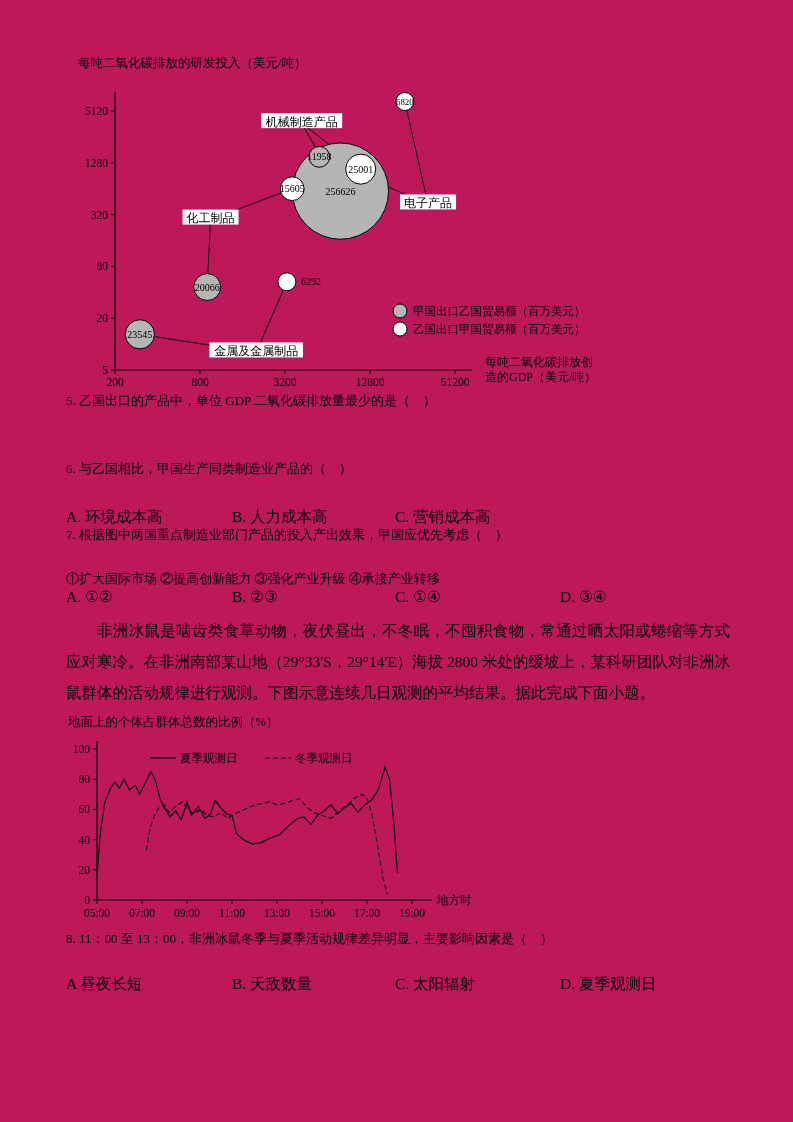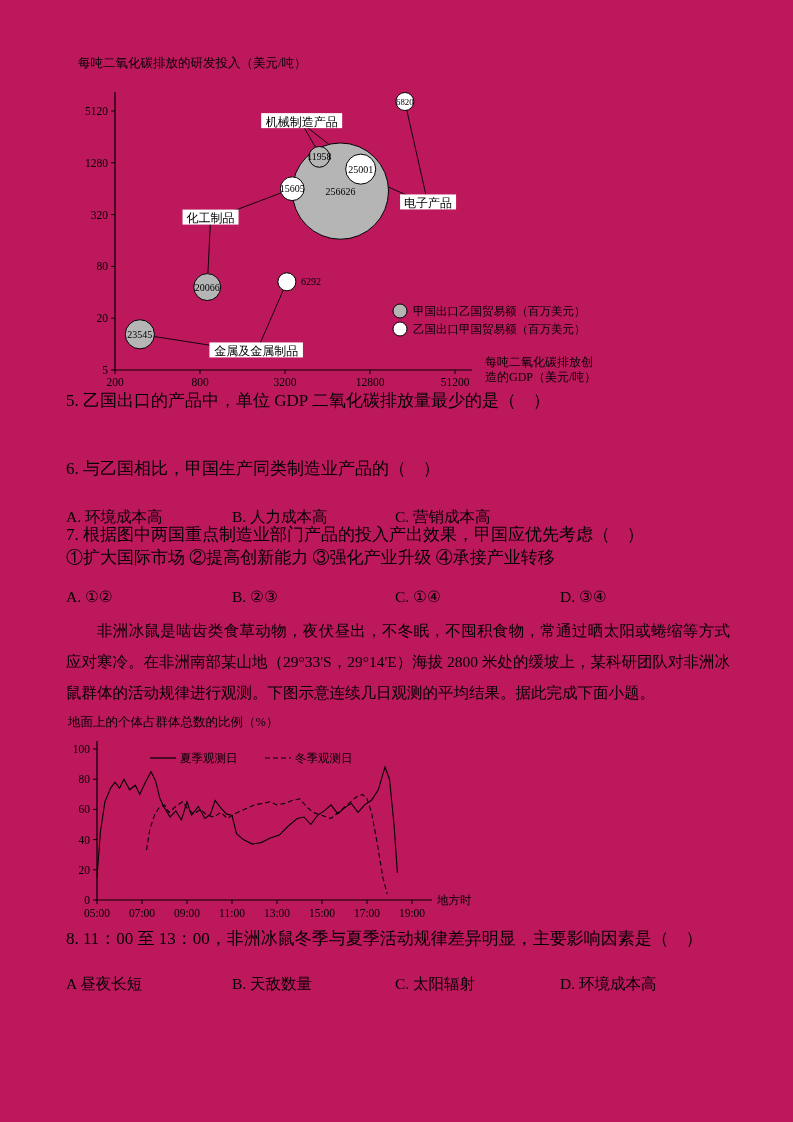--- a/index.html
+++ b/index.html
@@ -1,19 +1,19 @@
 <!DOCTYPE html>
 <html><head>
 <meta charset="utf-8">
 <style>
   *{margin:0;padding:0;box-sizing:border-box}
   html,body{background:#fff}
   body{font-family:"Liberation Serif","DejaVu Serif",serif;color:#000}
   .page{position:relative;width:793px;height:1122px;background:#be185d;overflow:hidden}
-  .line{position:absolute;left:66px;width:690px;font-size:17px;line-height:22px;white-space:pre-wrap}
+  .line{position:absolute;left:66px;width:690px;font-size:13px;line-height:22px;white-space:pre-wrap}
   .opts{position:absolute;left:66px;width:700px;display:grid;grid-template-columns:166px 163px 165px auto;font-size:15.5px}
   .opts span{white-space:nowrap}
   .passage{position:absolute;left:66px;width:664px;font-size:15.5px;line-height:31px;text-align:justify;text-indent:2em}
   svg{position:absolute;overflow:visible}
   svg text{font-family:"Liberation Serif","DejaVu Serif",serif}
 </style>
 </head>
 <body>
 
 <div class="page">
@@ -87,21 +87,21 @@
   <div class="line" style="top:390px">5. 乙国出口的产品中，单位 GDP 二氧化碳排放量最少的是（　）</div>
 
   <div class="line" style="top:458px">6. 与乙国相比，甲国生产同类制造业产品的（　）</div>
   <div class="opts" style="top:507px">
     <span>A. 环境成本高</span>
     <span>B. 人力成本高</span>
     <span>C. 营销成本高</span>
   </div>
 
   <div class="line" style="top:524px">7. 根据图中两国重点制造业部门产品的投入产出效果，甲国应优先考虑（　）</div>
-  <div class="line" style="top:547px">①扩大国际市场 ②提高创新能力 ③强化产业升级 ④承接产业转移</div>
+  <div class="line" style="top:568px">①扩大国际市场 ②提高创新能力 ③强化产业升级 ④承接产业转移</div>
   <div class="opts" style="top:588px">
     <span>A. ①②</span>
     <span>B. ②③</span>
     <span>C. ①④</span>
     <span>D. ③④</span>
   </div>
 
   <div class="passage" style="top:615px">非洲冰鼠是啮齿类食草动物，夜伏昼出，不冬眠，不囤积食物，常通过晒太阳或蜷缩等方式应对寒冷。在非洲南部某山地（29°33'S，29°14'E）海拔 2800 米处的缓坡上，某科研团队对非洲冰鼠群体的活动规律进行观测。下图示意连续几日观测的平均结果。据此完成下面小题。</div>
 
   <svg id="chart2-svg" width="500" height="220" style="left:60px;top:708px">
@@ -143,16 +143,16 @@
       <text x="120" y="54" text-anchor="start" font-size="11.5" fill="#000">夏季观测日</text>
       <line x1="205" y1="50" x2="231" y2="50" stroke="#000" stroke-width="1.2" stroke-dasharray="5 3"></line>
       <text x="235" y="54" text-anchor="start" font-size="11.5" fill="#000">冬季观测日</text>
     </svg>
 
   <div class="line" style="top:928px">8. 11：00 至 13：00，非洲冰鼠冬季与夏季活动规律差异明显，主要影响因素是（　）</div>
   <div class="opts" style="top:974px">
     <span>A 昼夜长短</span>
     <span>B. 天敌数量</span>
     <span>C. 太阳辐射</span>
-    <span>D. 环境成本高</span>
+    <span>D. 夏季观测日</span>
   </div>
 
 </div>
 
 </body></html>

